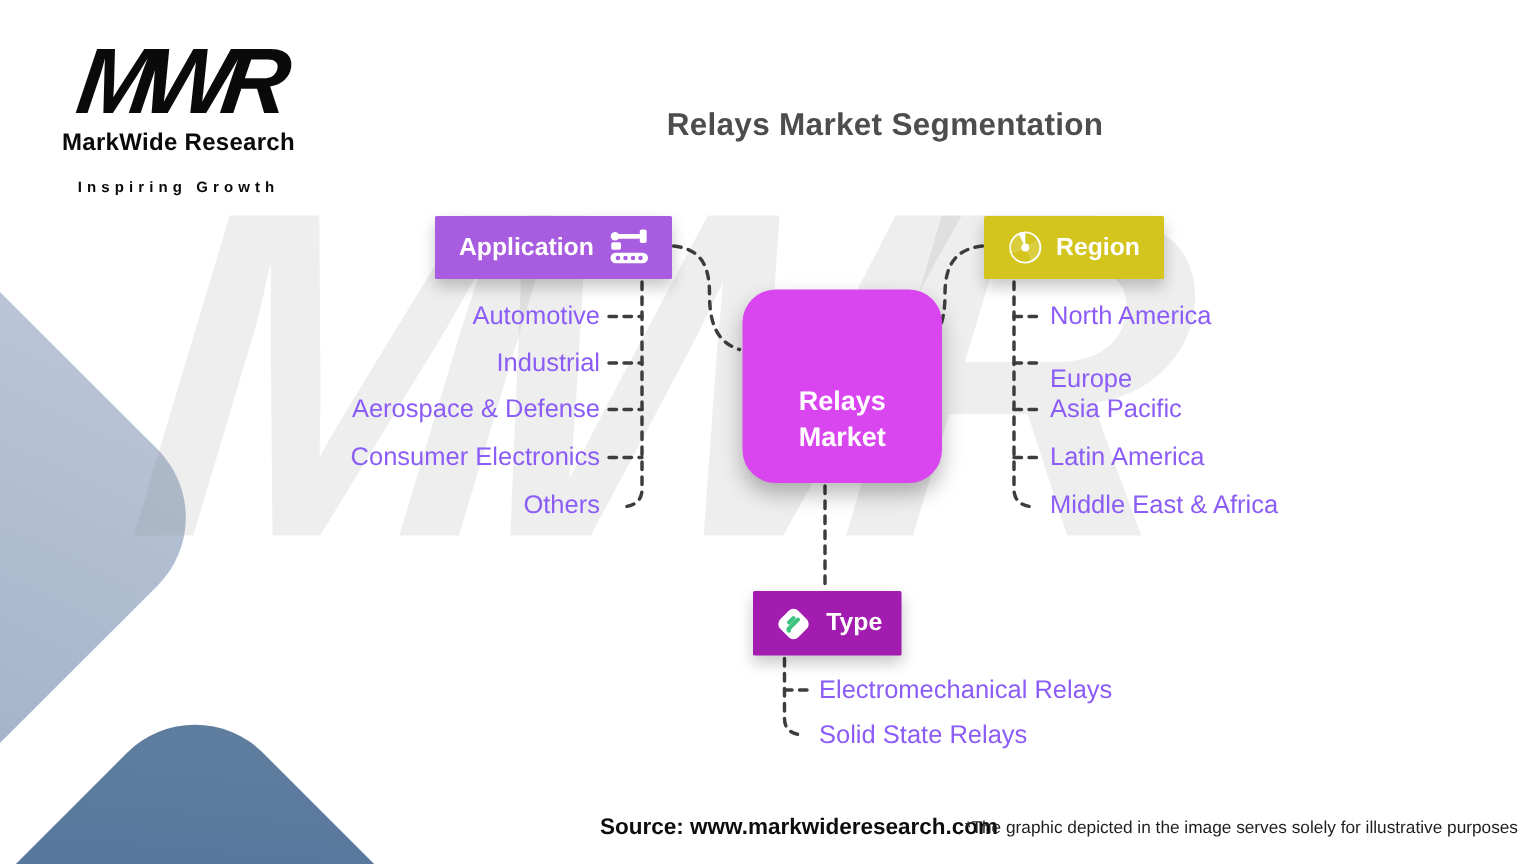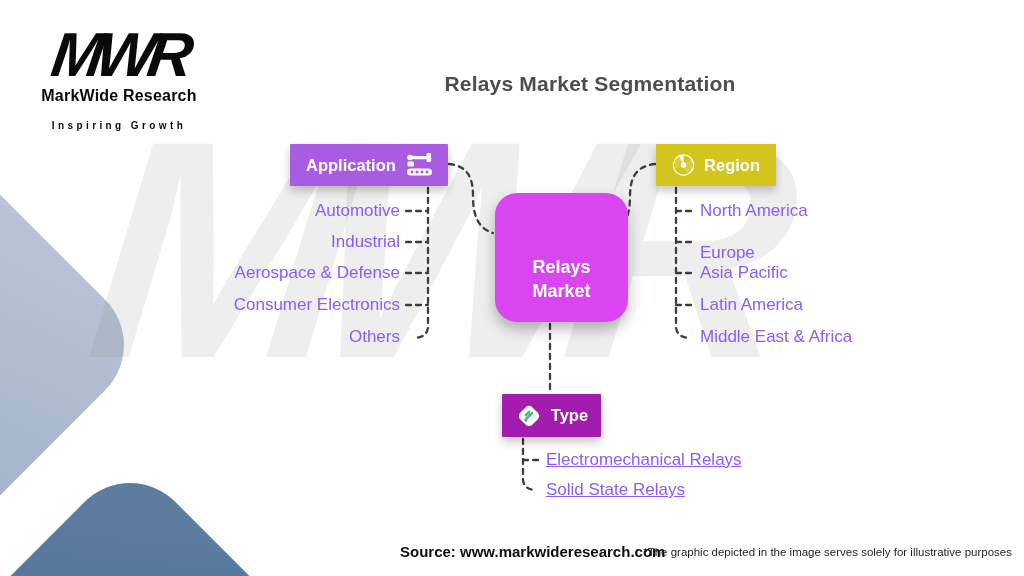--- a/index.html
+++ b/index.html
@@ -49,21 +49,21 @@
   
   .center-box { position:absolute; left:495px; top:193px; width:133px; height:129px;
     background:#d946ef; border-radius:22px; z-index:4;
     display:flex; flex-direction:column; align-items:center; justify-content:center;
     padding-top:44px; color:#ffffff; font-size:18px; font-weight:700; line-height:1.3;
     box-shadow:0 7px 14px rgba(0,0,0,0.28); }
   
   .item { position:absolute; z-index:3; font-size:17px; color:#8b5cf6; line-height:22px; white-space:nowrap; }
   .item-left  { right:624px; text-align:right; }
   .item-right { left:700px; }
-  .item-type  { left:546px;text-decoration:underline; }
+  .item-type  { left:546px; }
   
   .source { position:absolute; left:400px; top:543px; z-index:3;
     font-size:15px; font-weight:700; color:#0d0d0d; }
   .disclaimer { position:absolute; right:12px; top:546px; z-index:3;
     font-size:11.5px; color:#1f1f1f; }
 </style>
 </head>
 <body>
 
 <div class="decor decor-light"></div>

